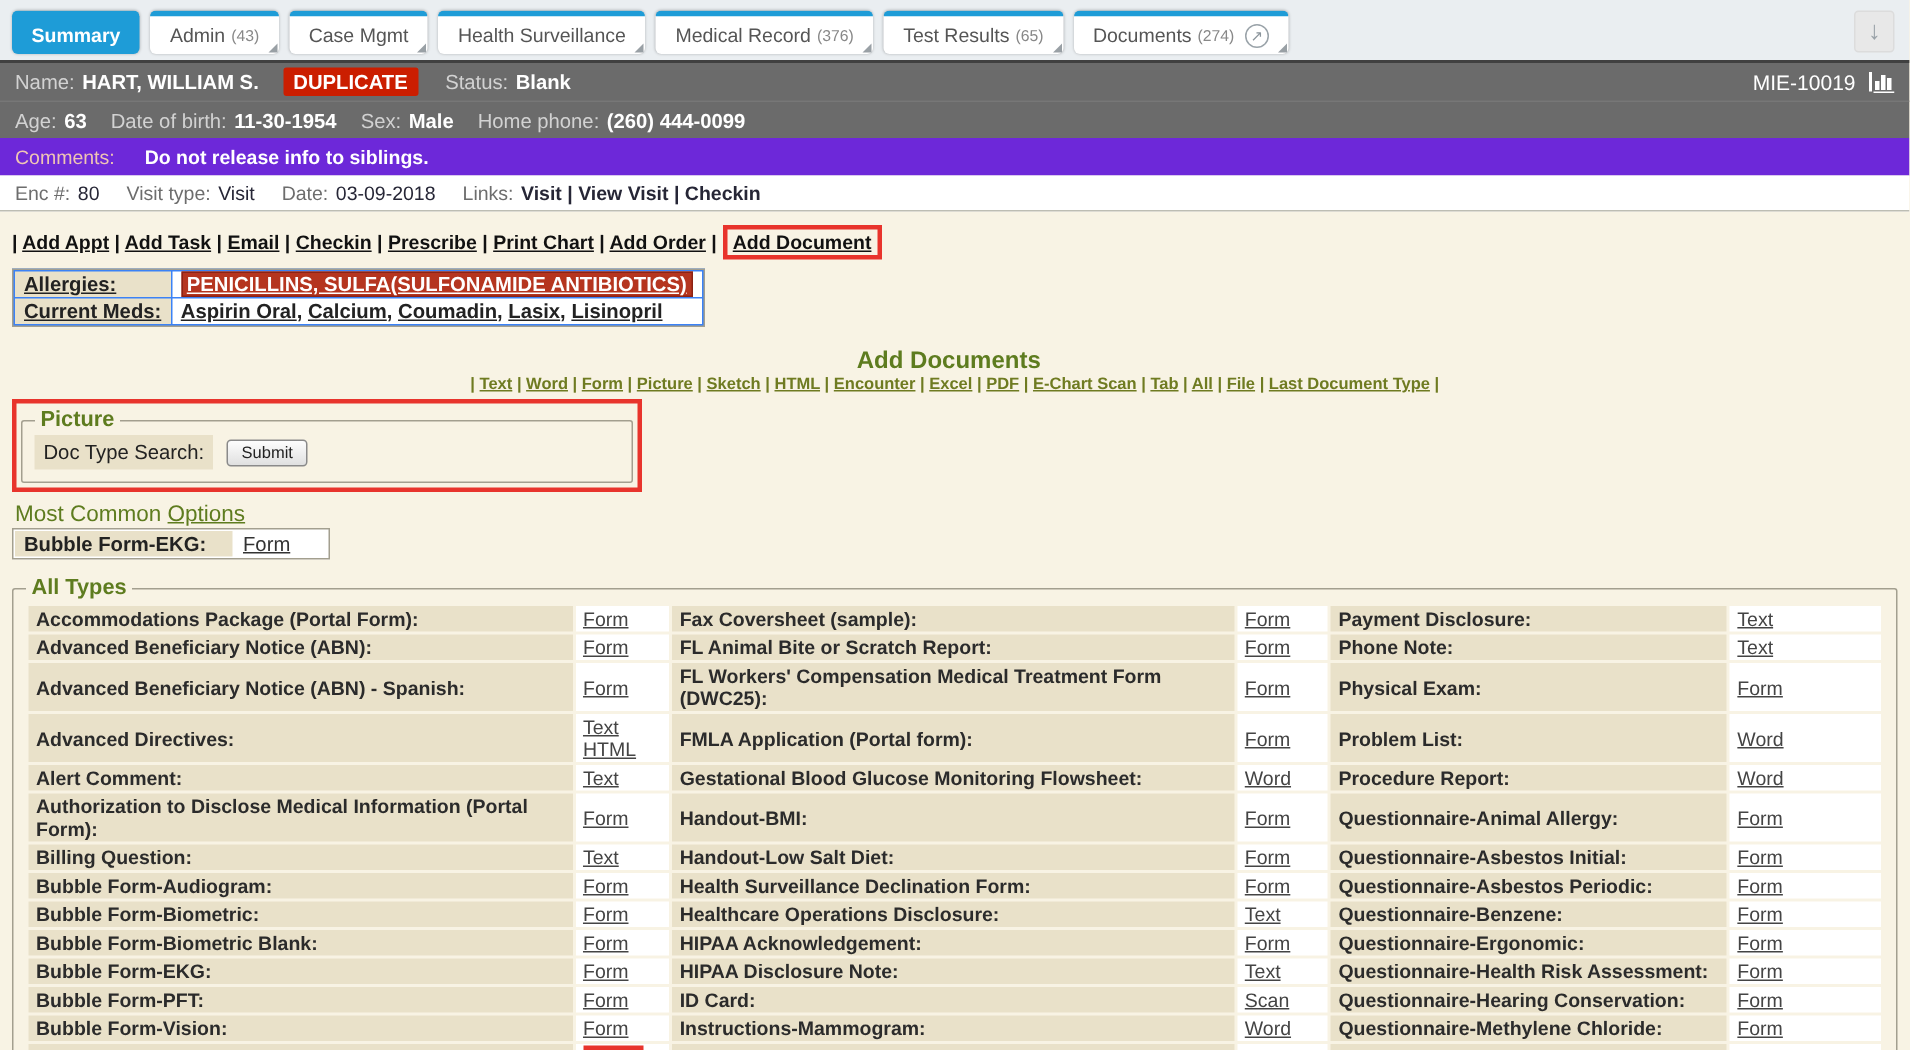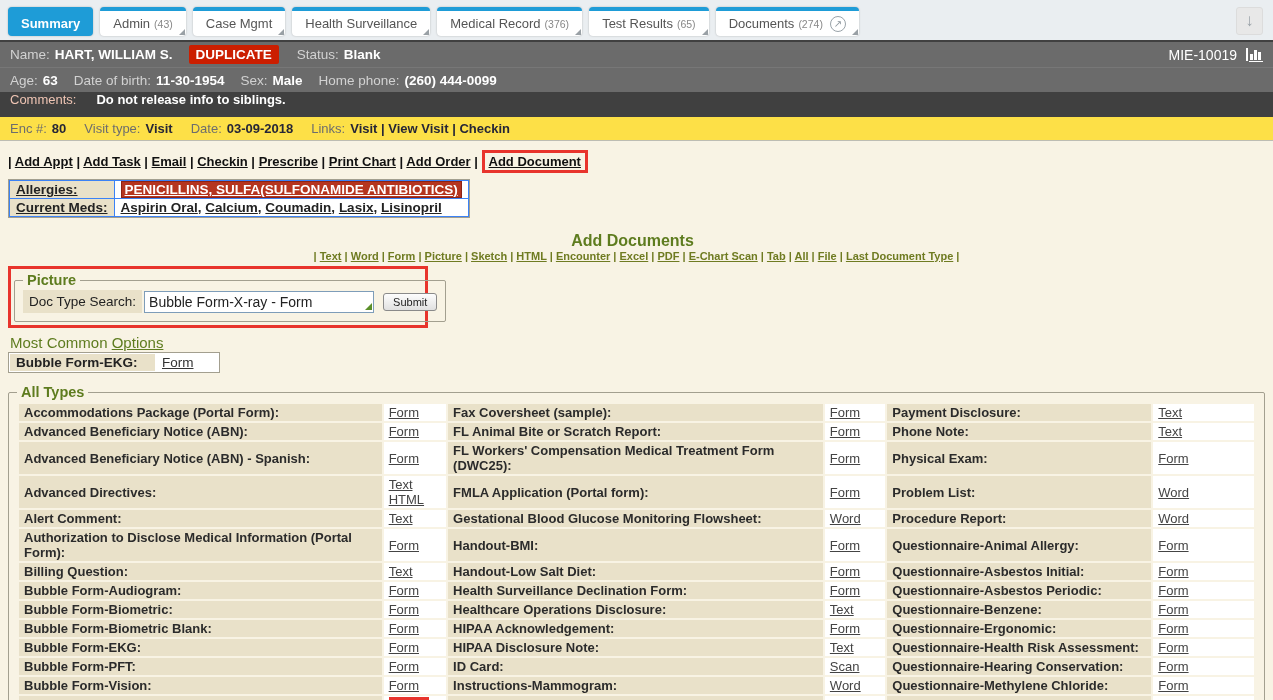--- a/index.html
+++ b/index.html
@@ -33,27 +33,27 @@
   .banner { background:#6b6b6b; border-top:2px solid #404040; color:#fff; }
   .brow { display:flex; align-items:center; height:25px; padding:0 10px; font-size:13.5px; }
   .brow.second { border-top:1px solid #777; }
   .blabel { color:#d2d2d2; margin-right:5px; }
   .bval { font-weight:bold; margin-right:16px; }
   .badge { background:#cb1e00; font-weight:bold; padding:2px 7px; margin-right:18px; border-radius:2px; cursor:pointer; }
   .chartid { margin-left:auto; font-size:14px; display:flex; align-items:center; gap:9px; }
   .charticon { display:inline-flex; cursor:pointer; }
 
   
-  .comments { background:#404040; height:25px; display:flex; padding:0 10px; font-size:13px; }
+  .comments { background:#6d28d9; height:25px; display:flex; align-items:center; padding:0 10px; font-size:13px; }
   .clabel { color:#efc5b4; margin-right:20px; }
   .cval { color:#fff; font-weight:bold; }
-  .encrow { background:#fde047; height:24px; display:flex; align-items:center; padding:0 10px;
+  .encrow { background:#ffffff; height:24px; display:flex; align-items:center; padding:0 10px;
             font-size:13px; border-bottom:1px solid #bdbdb3; }
   .elabel { color:#6d6d6d; margin-right:5px; }
-  .eval  { color:#262636; font-weight:700; margin-right:18px; }
+  .eval  { color:#262636; font-weight:400; margin-right:18px; }
   .elinks { color:#262636; font-weight:600; }
   .elinks a { color:#262636; text-decoration:none; }
 
   
   .content { padding:6px 8px 0 8px; }
   .actions { font-weight:bold; color:#111; margin:3px 0 6px 0; }
   .actions a { color:#111; }
   .hlbox { border:3px solid #e8342c; padding:1px 4px; display:inline-block; }
 
   .allergybox { display:inline-block; border:1px solid #a39f8f; background:#3b82f6; margin-bottom:5px; }
@@ -215,23 +215,20 @@
     <span class="adtitle">Add Documents</span>
     <span class="adlinks">| <a>Text</a> | <a>Word</a> | <a>Form</a> | <a>Picture</a> | <a>Sketch</a> | <a>HTML</a> | <a>Encounter</a> | <a>Excel</a> | <a>PDF</a> | <a>E-Chart Scan</a> | <a>Tab</a> | <a>All</a> | <a>File</a> | <a>Last Document Type</a> | </span>
     <span class="adline"></span>
   </div>
 
   <div class="redwrap">
     <fieldset>
       <legend>Picture</legend>
       <div class="srow">
         <span class="slabel">Doc Type Search:</span>
-        <span class="sinputwrap">
-          <input type="text" value="Bubble Form-X-ray - Form" style="">
-        </span>
         <button class="submitbtn">Submit</button>
       </div>
     </fieldset>
   </div>
 
   <div class="mctitle">
     <span>Most Common</span>
     <a>Options</a>
   </div>
   <div class="mcbox">

